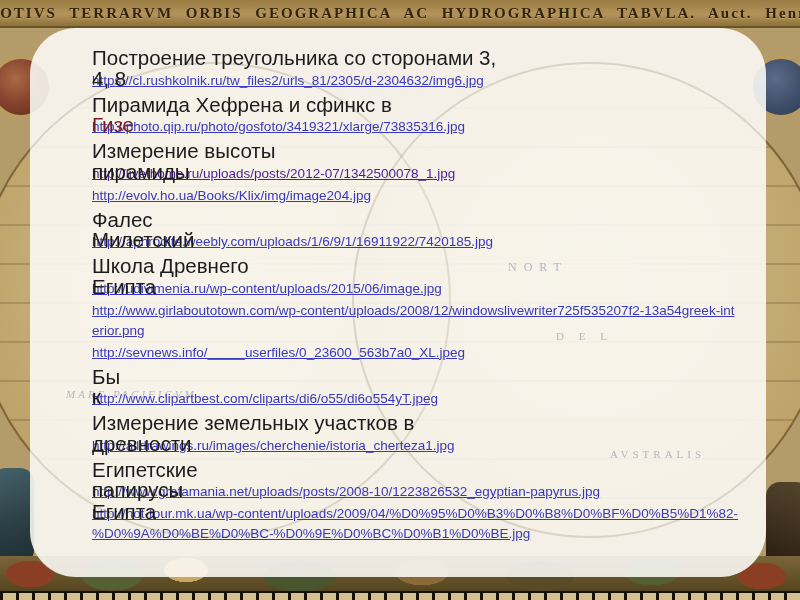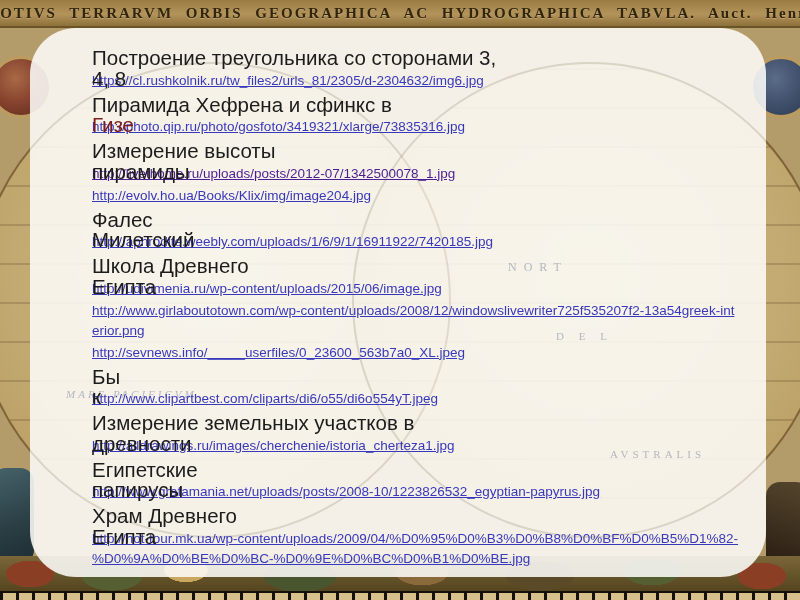--- a/index.html
+++ b/index.html
@@ -220,23 +220,20 @@
     <div class="t-lines">
           <div class="title-line" style="color: rgb(28, 28, 28);">Египетские</div>
         </div>
     <div class="overlap-row">
       <div class="title-line overlap-title" style="color: rgb(28, 28, 28);">папирусы</div>
       <a class="url" href="#" style="color: rgb(56, 56, 187);">http://www.grafamania.net/uploads/posts/2008-10/1223826532_egyptian-papyrus.jpg</a>
     </div>
   </div>
 
   <div class="item">
-    <div class="t-lines">
-          <div class="title-line" style="color: rgb(28, 28, 28);">Храм Древнего</div>
-        </div>
     <div class="overlap-row">
       <div class="title-line overlap-title" style="color: rgb(28, 28, 28);">Египта</div>
       <a class="url" href="#" style="color: rgb(56, 56, 187);">http://hot-tour.mk.ua/wp-content/uploads/2009/04/%D0%95%D0%B3%D0%B8%D0%BF%D0%B5%D1%82-%D0%9A%D0%BE%D0%BC-%D0%9E%D0%BC%D0%B1%D0%BE.jpg</a>
     </div>
   </div>
 </div>
 
 </div>
 
 </body></html>

